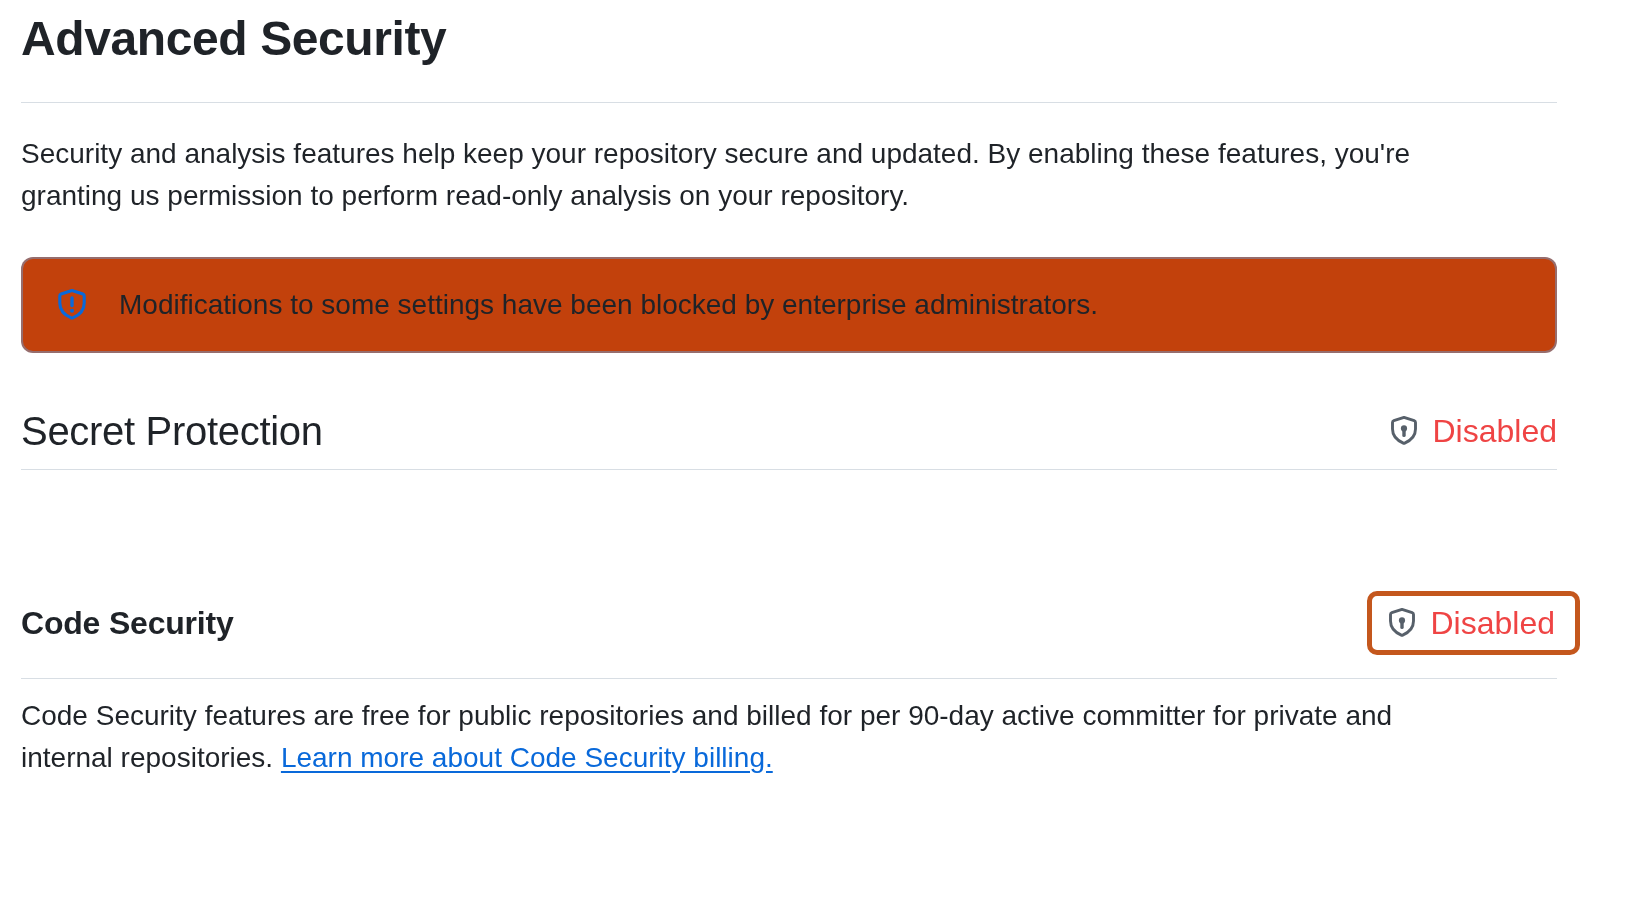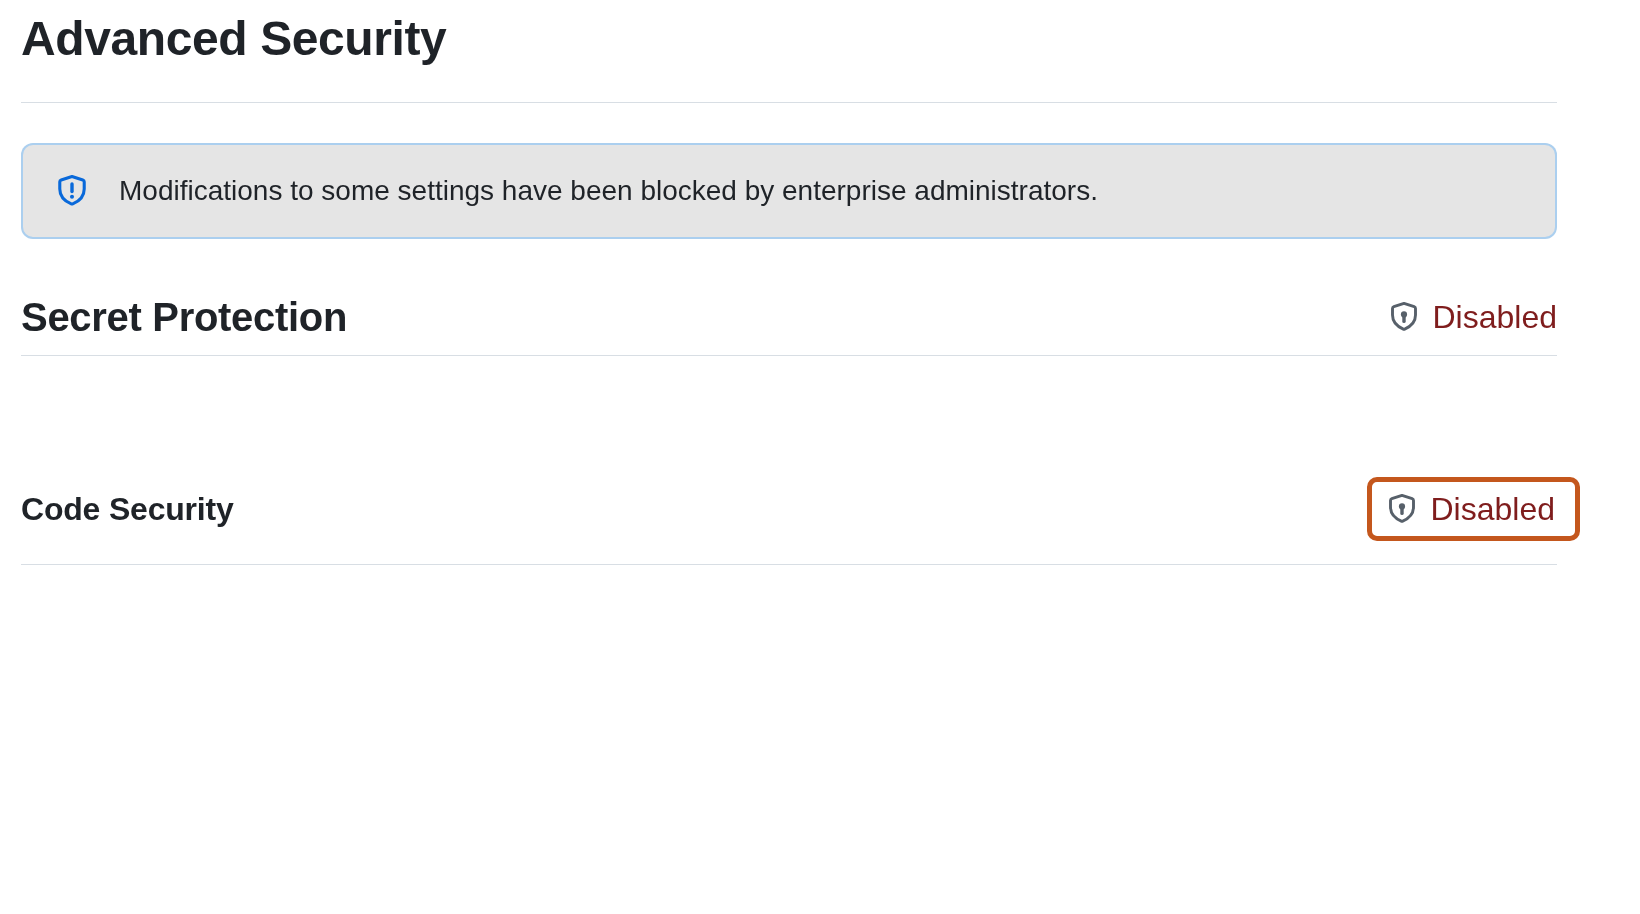--- a/index.html
+++ b/index.html
@@ -27,21 +27,21 @@
     padding-bottom: 34px;
     border-bottom: 1px solid #d8dee4;
   }
   p.intro {
     margin: 30px 0 0 0;
     font-size: 28px;
     line-height: 42px;
   }
   .banner {
     margin-top: 40px;
-    background: #e5e5e5;
+    background: #c2410c;
     border: 2px solid rgba(84, 174, 255, 0.4);
     border-radius: 12px;
     padding: 25px 32px;
     display: flex;
     align-items: center;
     gap: 30px;
     font-size: 28px;
     line-height: 42px;
   }
   .banner .icon-shield-alert {
@@ -58,21 +58,21 @@
     border-bottom: 1px solid #d8dee4;
   }
   .sp-header {
     margin-top: 52px;
     padding-bottom: 12px;
   }
   h2.section-title {
     margin: 0;
     font-size: 40px;
     line-height: 52px;
-    font-weight: 700;
+    font-weight: 400;
     letter-spacing: -0.3px;
   }
   .cs-header {
     margin-top: 121px;
     padding-bottom: 23px;
     min-height: 64px;
   }
   h3.section-title-sm {
     margin: 0;
     font-size: 32px;
@@ -80,21 +80,21 @@
     font-weight: 600;
     letter-spacing: -0.2px;
   }
   .status {
     display: flex;
     align-items: center;
     gap: 12px;
     font-size: 32px;
     line-height: 38px;
     font-weight: 400;
-    color: #7f1d1d;
+    color: #ef4444;
     white-space: nowrap;
   }
   .status .icon-shield-lock {
     width: 32px;
     height: 32px;
     color: #57606a;
     display: block;
   }
   .annotation-box {
     display: flex;
@@ -127,20 +127,21 @@
     <g id="shield-outline">
       <path d="M8 1.2 L13.1 2.84 C13.47 2.96 13.75 3.3 13.75 3.7 V7 C13.75 9.95 12.3 12.35 8.35 14.05 C8.13 14.15 7.87 14.15 7.65 14.05 C3.7 12.35 2.25 9.95 2.25 7 V3.7 C2.25 3.3 2.53 2.96 2.9 2.84 Z" fill="none" stroke="currentColor" stroke-width="1.45" stroke-linejoin="round"></path>
     </g>
   </defs>
 </svg>
 
 <div class="container">
 
   <h1 class="page-title">Advanced Security</h1>
 
+  <p class="intro"><span>Security and analysis features help keep your repository secure and updated. By enabling these features, you're</span><br><span>granting us permission to perform read-only analysis on your repository.</span></p>
 
   <div class="banner">
     <svg class="icon-shield-alert" viewBox="0 0 16 16">
       <use href="#shield-outline"></use>
       <path d="M8 4.7 V8.2" fill="none" stroke="currentColor" stroke-width="1.6" stroke-linecap="round"></path>
       <circle cx="8" cy="10.7" r="0.95" fill="currentColor"></circle>
     </svg>
     <span>Modifications to some settings have been blocked by enterprise administrators.</span>
   </div>
 
@@ -164,14 +165,15 @@
         <svg class="icon-shield-lock" viewBox="0 0 16 16">
           <use href="#shield-outline"></use>
           <circle cx="8" cy="6.7" r="1.55" fill="currentColor"></circle>
           <path d="M8 7.5 V10.2" fill="none" stroke="currentColor" stroke-width="1.7" stroke-linecap="round"></path>
         </svg>
         <span>Disabled</span>
       </div>
     </div>
   </div>
 
+  <p class="section-desc cs-desc"><span>Code Security features are free for public repositories and billed for per 90-day active committer for private and</span><br><span>internal repositories. </span><a class="link">Learn more about Code Security billing.</a></p>
 
 </div>
 
 </body></html>

